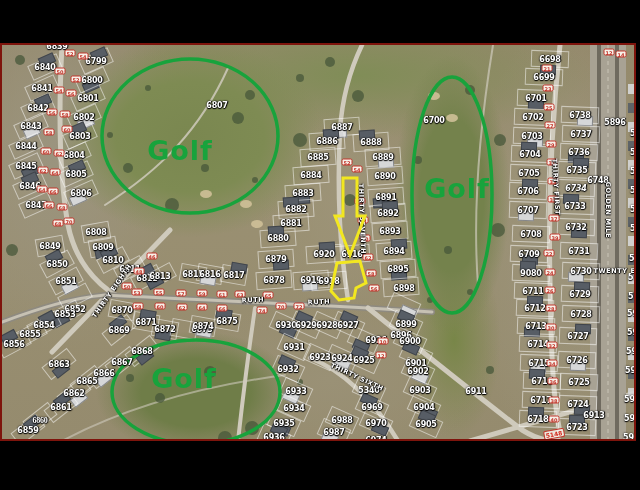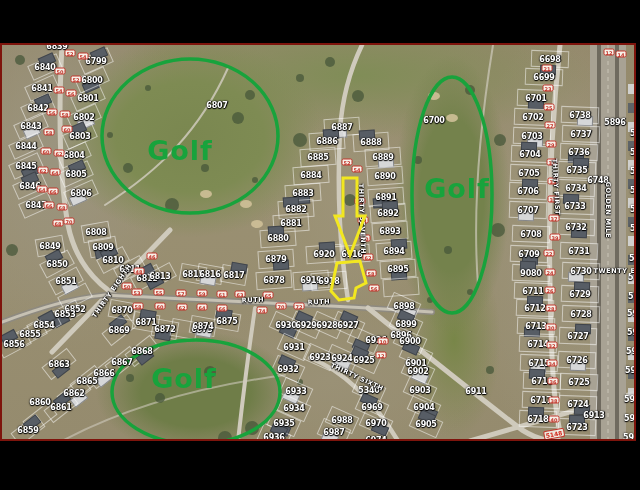--- a/index.html
+++ b/index.html
@@ -238,21 +238,21 @@
       <div class="plabel" style="left: 57px; top: 319px;">6863</div>
       <div class="pbox" style="width: 30px; height: 14px; transform: translate(-50%, -50%) rotate(-38deg); left: 85px; top: 336px;"></div>
       <div class="plabel" style="left: 85px; top: 336px;">6865</div>
       <div class="pbox" style="width: 30px; height: 14px; transform: translate(-50%, -50%) rotate(-38deg); left: 72px; top: 348px;"></div>
       <div class="house" style="width: 14px; height: 8px; background: rgb(214, 215, 216); transform: translate(-50%, -50%) rotate(-38deg); left: 77px; top: 354px;"></div>
       <div class="plabel" style="left: 72px; top: 348px;">6862</div>
       <div class="pbox" style="width: 30px; height: 14px; transform: translate(-50%, -50%) rotate(-38deg); left: 59px; top: 362px;"></div>
       <div class="house" style="width: 14px; height: 8px; background: rgb(87, 93, 101); transform: translate(-50%, -50%) rotate(-38deg); left: 60px; top: 355px;"></div>
       <div class="plabel" style="left: 59px; top: 362px;">6861</div>
       <div class="pbox" style="width: 30px; height: 14px; transform: translate(-50%, -50%) rotate(-38deg); left: 38px; top: 373px;"></div>
-      <div class="plabel" style="left: 38px; top: 357px;">6860</div>
+      <div class="plabel" style="left: 38px; top: 375px; font-family: Liberation Serif, serif;">6860</div>
       <div class="pbox" style="width: 30px; height: 14px; transform: translate(-50%, -50%) rotate(-38deg); left: 26px; top: 385px;"></div>
       <div class="house" style="width: 14px; height: 8px; background: rgb(87, 93, 101); transform: translate(-50%, -50%) rotate(-38deg); left: 30px; top: 378px;"></div>
       <div class="plabel" style="left: 26px; top: 385px;">6859</div>
       <div class="pbox" style="width: 30px; height: 14px; transform: translate(-50%, -50%) rotate(-38deg); left: 102px; top: 328px;"></div>
       <div class="house" style="width: 14px; height: 8px; background: rgb(214, 215, 216); transform: translate(-50%, -50%) rotate(-38deg); left: 102px; top: 334px;"></div>
       <div class="plabel" style="left: 102px; top: 328px;">6866</div>
       <div class="pbox" style="width: 30px; height: 14px; transform: translate(-50%, -50%) rotate(-38deg); left: 120px; top: 317px;"></div>
       <div class="plabel" style="left: 120px; top: 317px;">6867</div>
       <div class="pbox" style="width: 30px; height: 14px; transform: translate(-50%, -50%) rotate(-38deg); left: 140px; top: 306px;"></div>
       <div class="house" style="width: 14px; height: 8px; background: rgb(87, 93, 101); transform: translate(-50%, -50%) rotate(-38deg); left: 143px; top: 312px;"></div>
@@ -324,21 +324,21 @@
       <div class="pbox" style="width: 34px; height: 16px; transform: translate(-50%, -50%) rotate(-4deg); left: 392px; top: 206px;"></div>
       <div class="house" style="width: 14px; height: 8px; background: rgb(87, 93, 101); transform: translate(-50%, -50%) rotate(-4deg); left: 397px; top: 199px;"></div>
       <div class="plabel" style="left: 392px; top: 206px;">6894</div>
       <div class="pbox" style="width: 34px; height: 16px; transform: translate(-50%, -50%) rotate(-4deg); left: 396px; top: 224px;"></div>
       <div class="house" style="width: 14px; height: 8px; background: rgb(87, 93, 101); transform: translate(-50%, -50%) rotate(-4deg); left: 397px; top: 230px;"></div>
       <div class="plabel" style="left: 396px; top: 224px;">6895</div>
       <div class="pbox" style="width: 34px; height: 16px; transform: translate(-50%, -50%) rotate(-4deg); left: 399px; top: 242px;"></div>
       <div class="plabel" style="left: 399px; top: 242px; margin-top: 48px;">6896</div>
       <div class="pbox" style="width: 28px; height: 16px; transform: translate(-50%, -50%) rotate(24deg); left: 402px; top: 261px;"></div>
       <div class="house" style="width: 14px; height: 8px; background: rgb(214, 215, 216); transform: translate(-50%, -50%) rotate(24deg); left: 406px; top: 267px;"></div>
-      <div class="plabel" style="left: 402px; top: 261px;">6898</div>
+      <div class="plabel" style="left: 402px; top: 243px;">6898</div>
       <div class="pbox" style="width: 28px; height: 16px; transform: translate(-50%, -50%) rotate(24deg); left: 404px; top: 279px;"></div>
       <div class="house" style="width: 14px; height: 8px; background: rgb(87, 93, 101); transform: translate(-50%, -50%) rotate(24deg); left: 404px; top: 272px;"></div>
       <div class="plabel" style="left: 404px; top: 279px;">6899</div>
       <div class="pbox" style="width: 34px; height: 16px; transform: translate(-50%, -50%) rotate(-4deg); left: 350px; top: 209px;"></div>
       <div class="plabel" style="left: 350px; top: 209px;">6916</div>
       <div class="pbox" style="width: 34px; height: 16px; transform: translate(-50%, -50%) rotate(-4deg); left: 322px; top: 209px;"></div>
       <div class="house" style="width: 14px; height: 8px; background: rgb(87, 93, 101); transform: translate(-50%, -50%) rotate(-4deg); left: 325px; top: 202px;"></div>
       <div class="plabel" style="left: 322px; top: 209px;">6920</div>
       <div class="pbox" style="width: 34px; height: 16px; transform: translate(-50%, -50%) rotate(-4deg); left: 309px; top: 235px;"></div>
       <div class="house" style="width: 14px; height: 8px; background: rgb(214, 215, 216); transform: translate(-50%, -50%) rotate(-4deg); left: 308px; top: 241px;"></div>
@@ -471,21 +471,21 @@
       <div class="plabel" style="left: 578px; top: 70px;">6738</div>
       <div class="pbox" style="width: 36px; height: 15px; transform: translate(-50%, -50%) rotate(2deg); left: 579px; top: 89px;"></div>
       <div class="plabel" style="left: 579px; top: 89px;">6737</div>
       <div class="pbox" style="width: 36px; height: 15px; transform: translate(-50%, -50%) rotate(2deg); left: 577px; top: 107px;"></div>
       <div class="house" style="width: 14px; height: 8px; background: rgb(87, 93, 101); transform: translate(-50%, -50%) rotate(2deg); left: 574px; top: 113px;"></div>
       <div class="plabel" style="left: 577px; top: 107px;">6736</div>
       <div class="pbox" style="width: 36px; height: 15px; transform: translate(-50%, -50%) rotate(2deg); left: 575px; top: 125px;"></div>
       <div class="house" style="width: 14px; height: 8px; background: rgb(87, 93, 101); transform: translate(-50%, -50%) rotate(2deg); left: 579px; top: 118px;"></div>
       <div class="plabel" style="left: 575px; top: 125px;">6735</div>
       <div class="pbox" style="width: 36px; height: 15px; transform: translate(-50%, -50%) rotate(2deg); left: 574px; top: 143px;"></div>
-      <div class="plabel" style="left: 574px; top: 143px;">6734</div>
+      <div class="plabel" style="left: 574px; top: 143px; font-style: italic;">6734</div>
       <div class="pbox" style="width: 36px; height: 15px; transform: translate(-50%, -50%) rotate(2deg); left: 573px; top: 161px;"></div>
       <div class="house" style="width: 14px; height: 8px; background: rgb(87, 93, 101); transform: translate(-50%, -50%) rotate(2deg); left: 569px; top: 154px;"></div>
       <div class="plabel" style="left: 573px; top: 161px;">6733</div>
       <div class="pbox" style="width: 36px; height: 15px; transform: translate(-50%, -50%) rotate(2deg); left: 574px; top: 182px;"></div>
       <div class="house" style="width: 14px; height: 8px; background: rgb(87, 93, 101); transform: translate(-50%, -50%) rotate(2deg); left: 577px; top: 188px;"></div>
       <div class="plabel" style="left: 574px; top: 182px;">6732</div>
       <div class="pbox" style="width: 36px; height: 15px; transform: translate(-50%, -50%) rotate(2deg); left: 577px; top: 206px;"></div>
       <div class="plabel" style="left: 577px; top: 206px;">6731</div>
       <div class="pbox" style="width: 36px; height: 15px; transform: translate(-50%, -50%) rotate(2deg); left: 579px; top: 226px;"></div>
       <div class="house" style="width: 14px; height: 8px; background: rgb(214, 215, 216); transform: translate(-50%, -50%) rotate(2deg); left: 574px; top: 232px;"></div>

